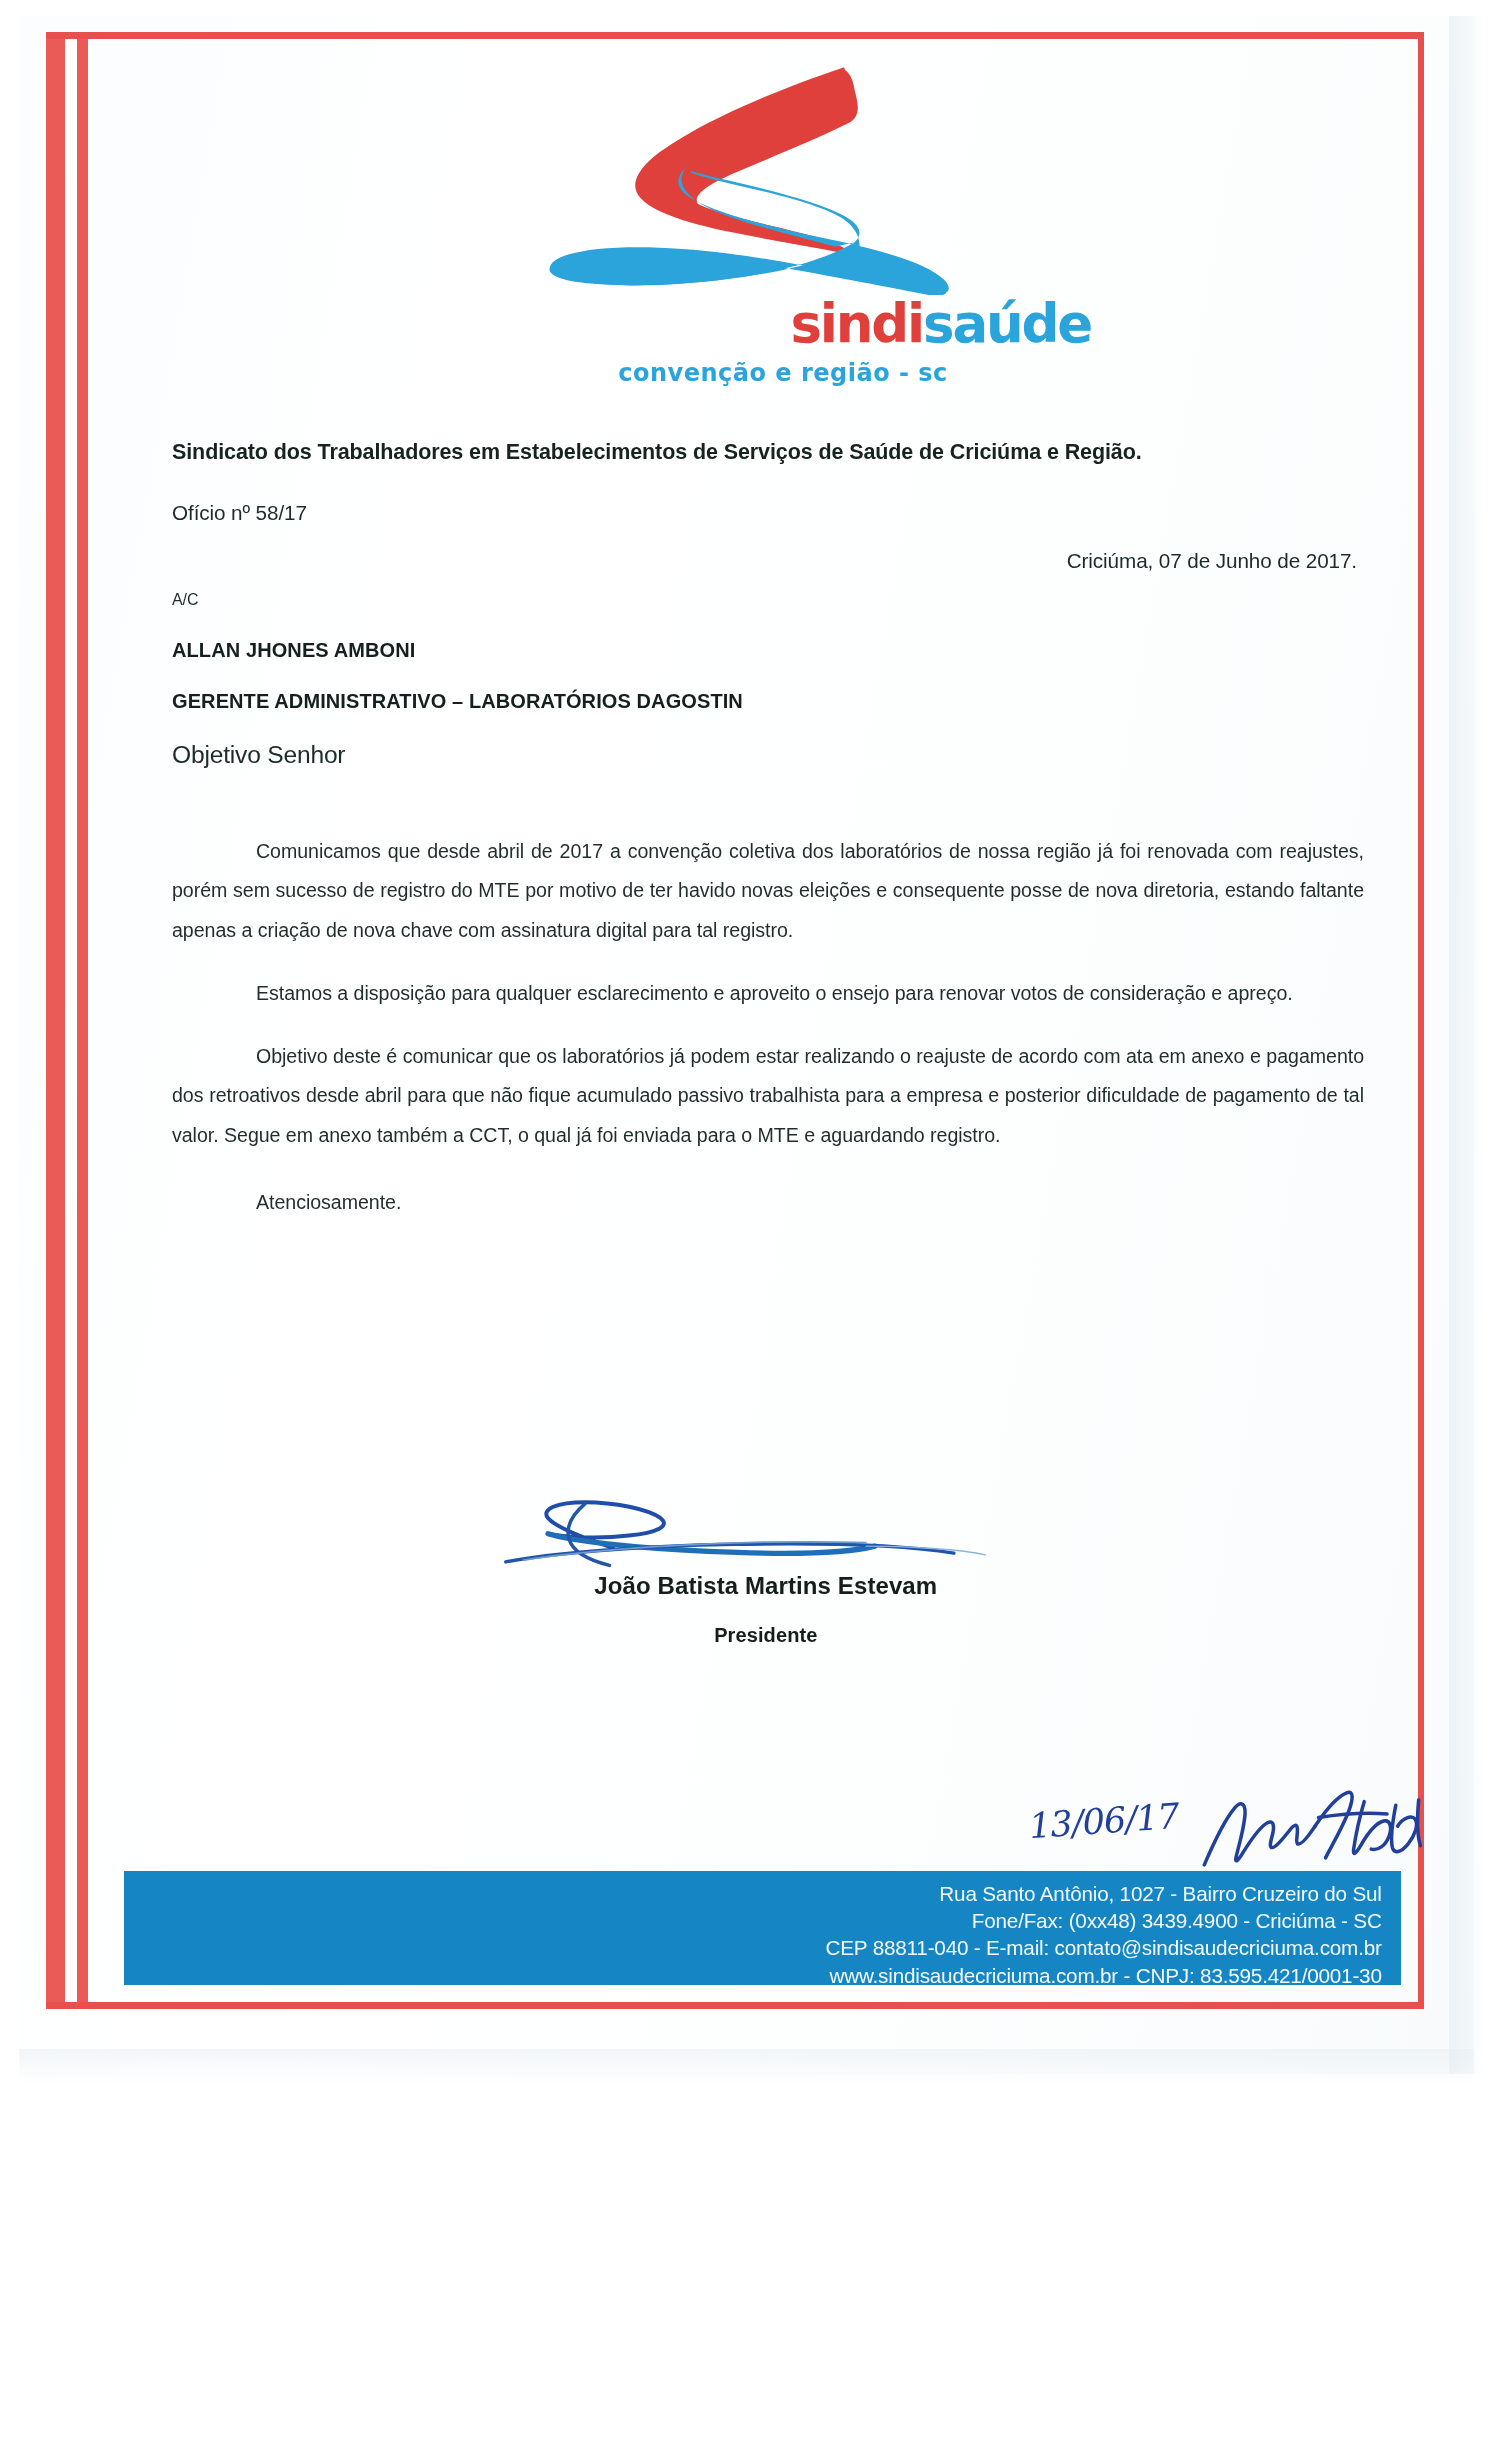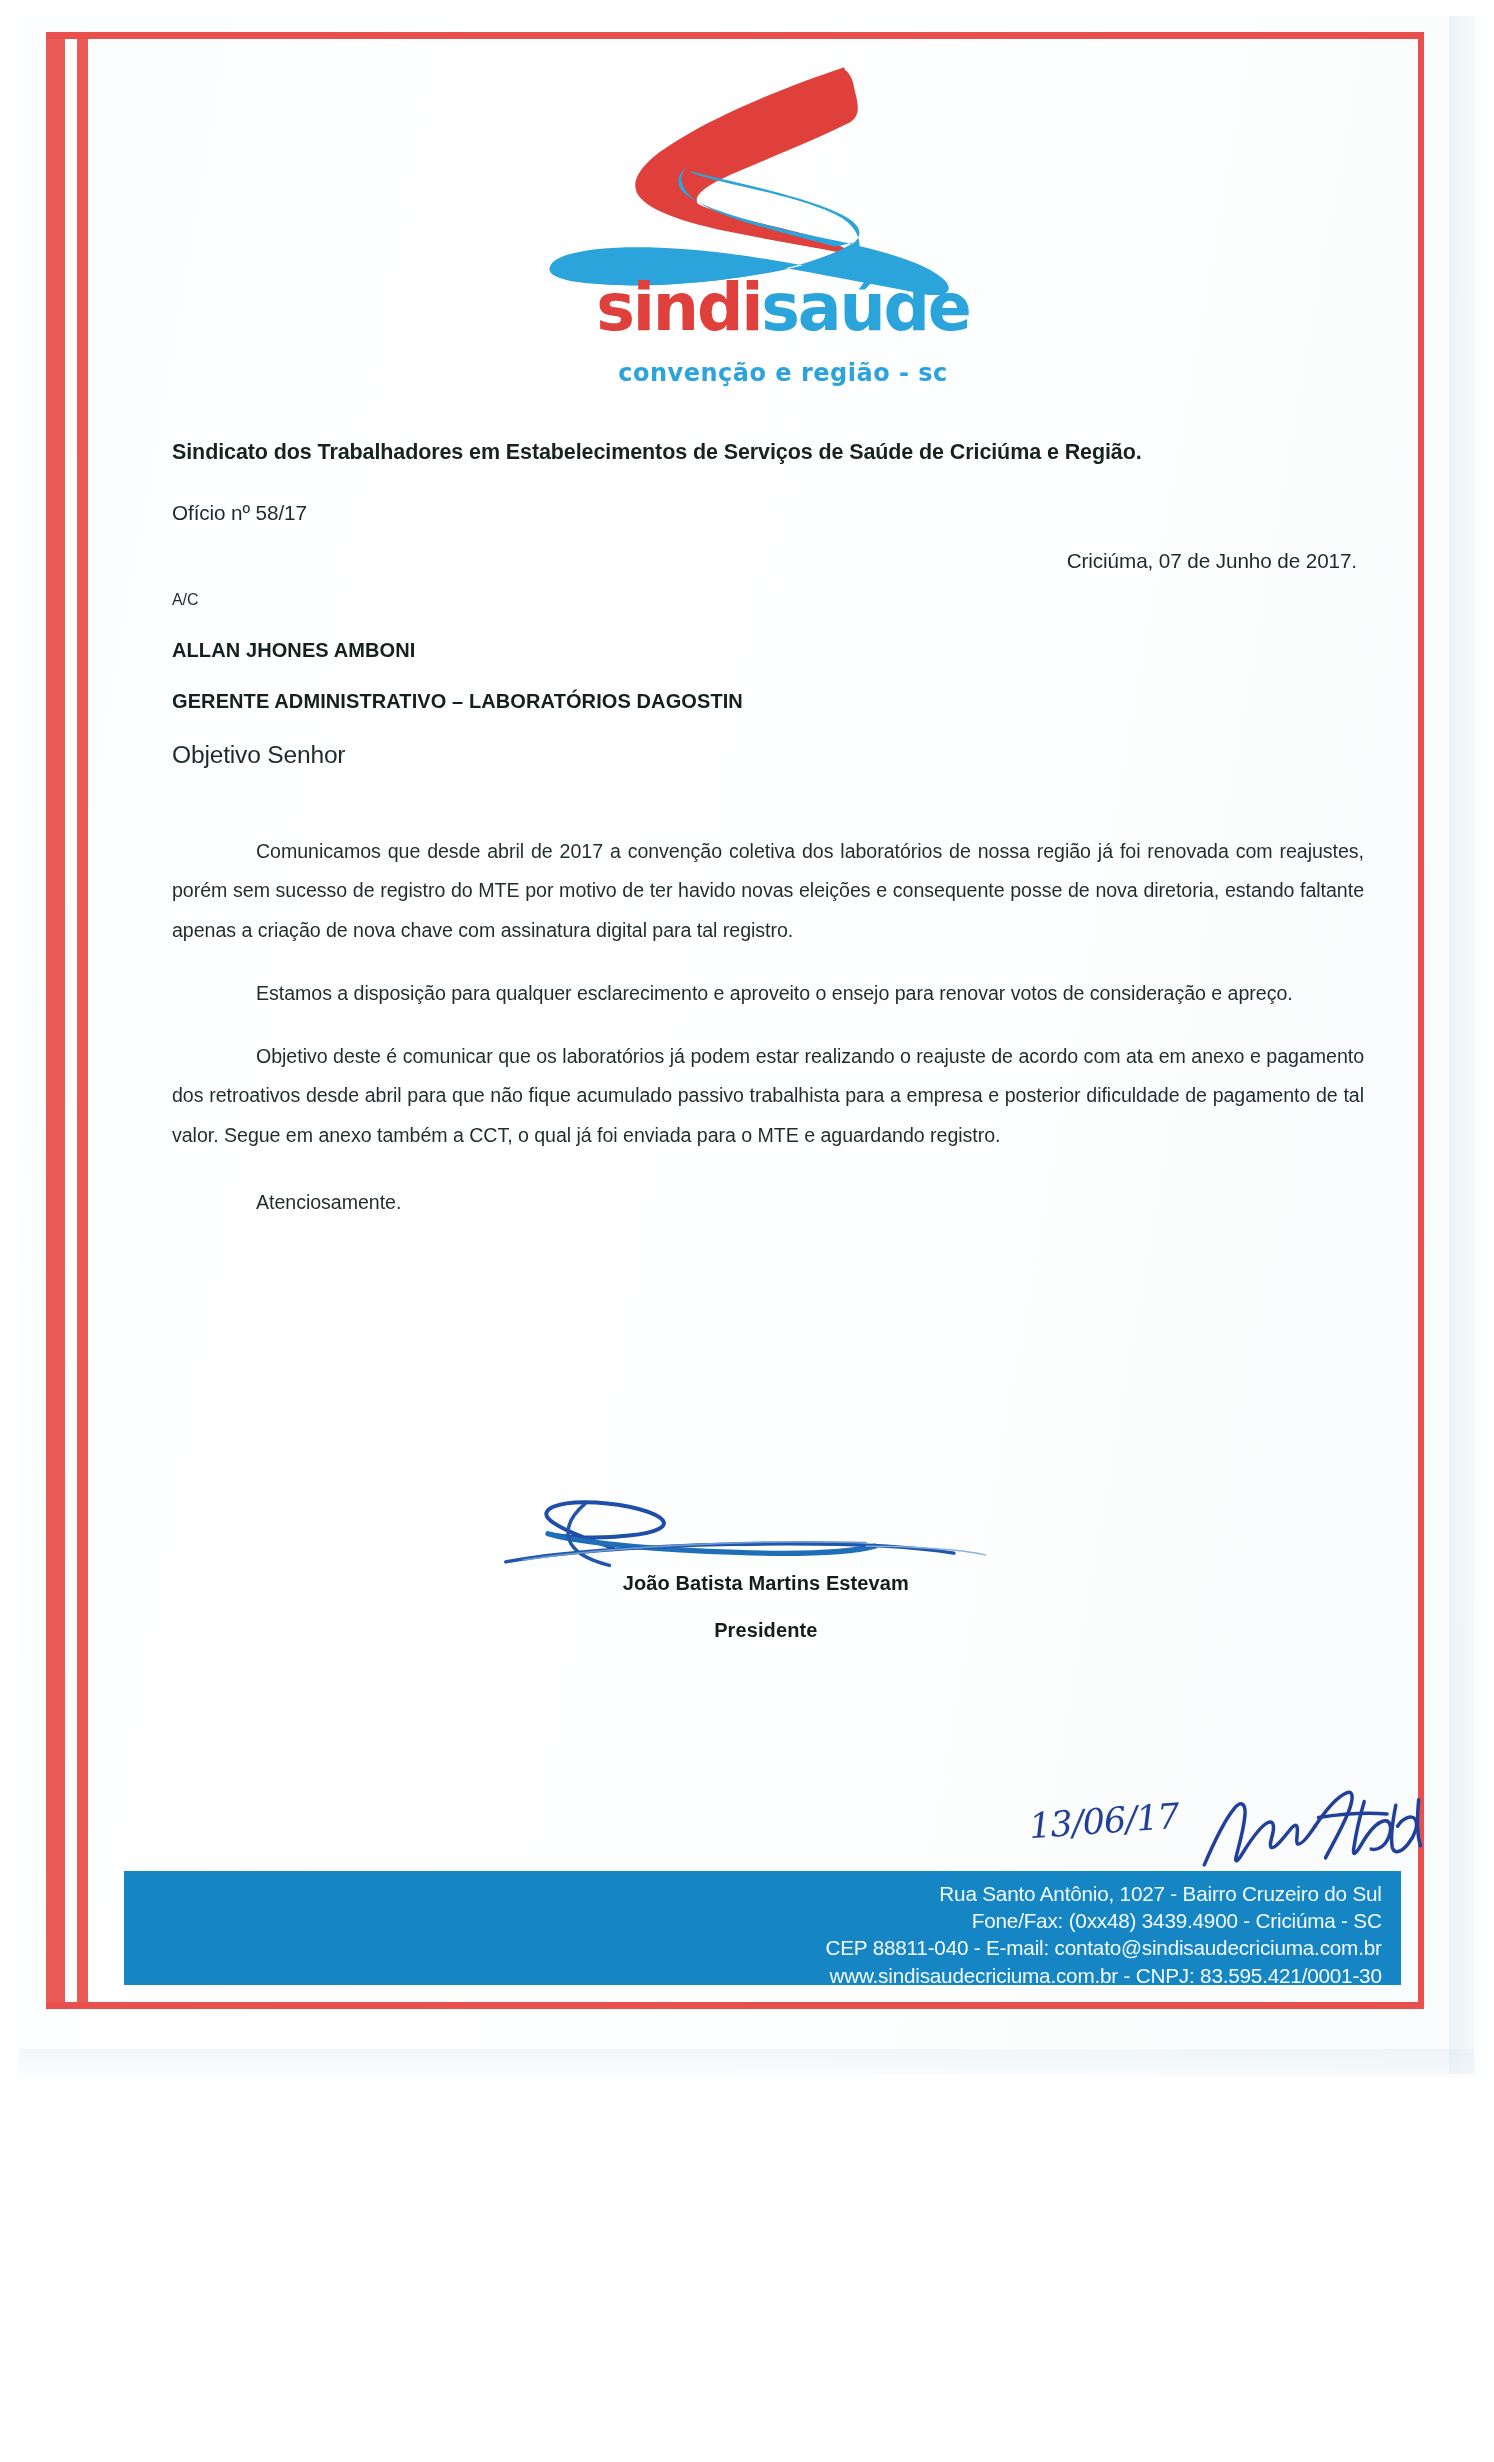--- a/index.html
+++ b/index.html
@@ -87,27 +87,28 @@
   }
   .logo-swoosh {
     position: absolute;
     left: 70px;
     top: 0px;
     width: 440px;
     height: 233px;
   }
   .logo-wordmark {
     position: absolute;
-    left: 0; top: 213px;
+    left: 0; top: 235px;
     width: 616px;
-    font-size: 65px;
+    font-size: 53px;
     font-weight: bold;
     letter-spacing: -2.2px;
     line-height: 1;
     font-family: "DejaVu Sans", sans-serif;
+    text-align: right;
   }
   .wm-red { color: #e0403c; }
   .wm-blue { color: #2ba3db; }
   .logo-sub {
     position: absolute;
     left: 0; top: 297px;
     width: 616px;
     font-size: 24px;
     font-weight: bold;
     color: #2ba3db;
@@ -195,21 +196,21 @@
   }
   .sig-scribble {
     position: absolute;
     left: 325px;
     top: -19.3px;
     width: 492px;
     height: 106px;
   }
   .sig-name {
     position: relative;
-    font-size: 20px;
+    font-size: 24px;
     font-weight: bold;
     color: #141f1c;
     letter-spacing: 0.1px;
     margin: 81px 0 0 -4.4px;
   }
   .sig-role {
     position: relative;
     font-size: 20px;
     font-weight: bold;
     color: #141f1c;

